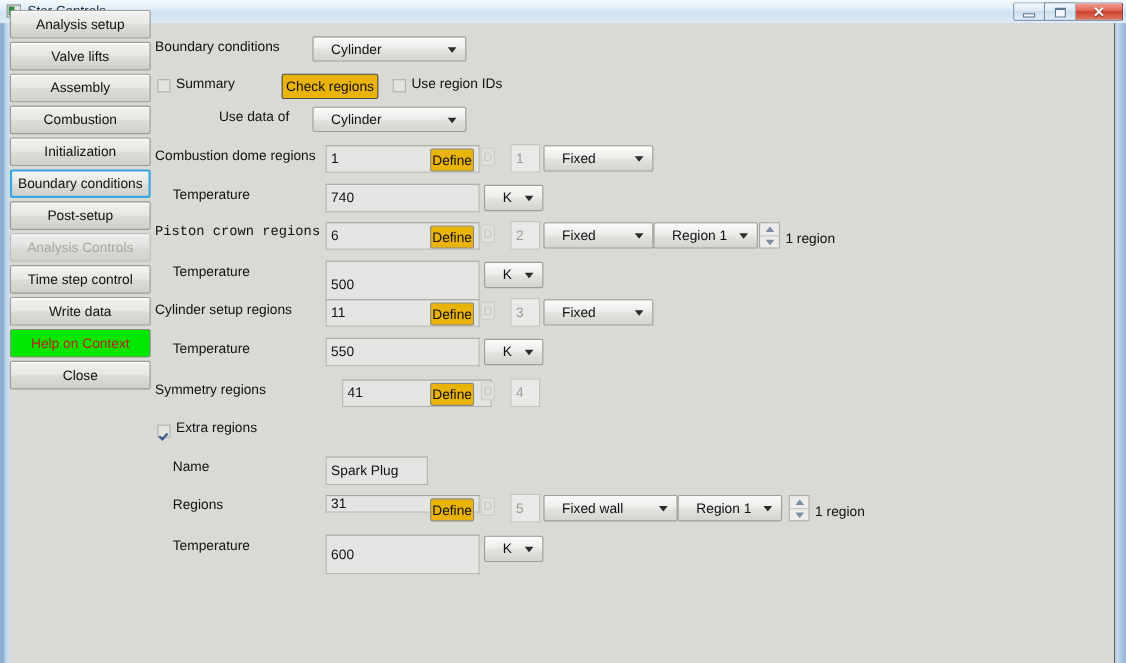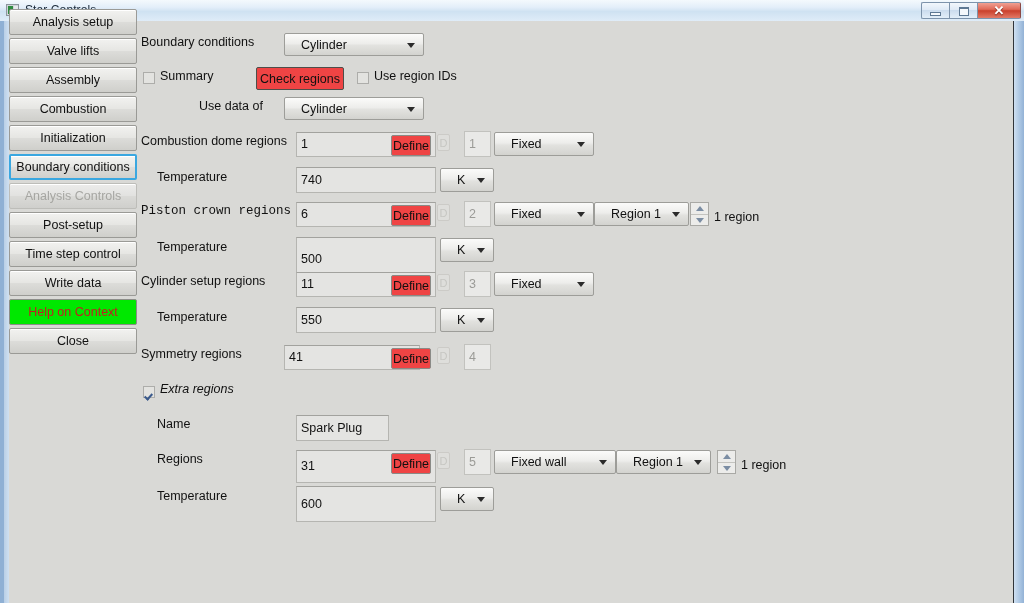--- a/index.html
+++ b/index.html
@@ -90,21 +90,21 @@
     font-size:12.5px;color:#9b9b97;padding:0 4px;display:flex;align-items:center;}
 
   .combo{position:absolute;box-sizing:border-box;
     background:linear-gradient(180deg,#fbfbfa 0%,#ededeb 45%,#e2e2df 55%,#d3d3cf 100%);
     border:1px solid #9d9d99;border-radius:2px;
     font-size:12.5px;color:#111;padding-left:16px;display:flex;align-items:center;}
   .combo .arw{position:absolute;right:8px;top:50%;margin-top:-2px;
     width:0;height:0;border-left:4.5px solid transparent;border-right:4.5px solid transparent;
     border-top:5px solid #2b2b2b;}
 
-  .ybtn{position:absolute;box-sizing:border-box;background:#ef4444;
+  .ybtn{position:absolute;box-sizing:border-box;background:#eab308;
     border:1px solid #8a8a86;border-radius:2px;
     font-size:12.5px;color:#111;display:flex;align-items:center;justify-content:center;}
   .ybtn.dark{border:1px solid #4e4e4a;}
 
   .ghostbtn{position:absolute;box-sizing:border-box;
     background:#dededb;border:1px solid #cccbc7;border-radius:2px;
     font-size:11px;color:#c6c6c2;display:flex;align-items:center;justify-content:center;}
 
   .chk{position:absolute;width:12px;height:12px;box-sizing:border-box;
     background:#e3e3e0;border:1px solid #adadaa;}
@@ -163,22 +163,22 @@
     <div class="panel"></div>
     <div class="edge-right"></div>
 
     <div class="sidebar">
       <div class="sbtn">Analysis setup</div>
       <div class="sbtn">Valve lifts</div>
       <div class="sbtn">Assembly</div>
       <div class="sbtn">Combustion</div>
       <div class="sbtn">Initialization</div>
       <div class="sbtn focused">Boundary conditions</div>
+      <div class="sbtn">Post-setup</div>
       <div class="sbtn disabled">Analysis Controls</div>
-      <div class="sbtn">Post-setup</div>
       <div class="sbtn">Time step control</div>
       <div class="sbtn">Write data</div>
       <div class="sbtn help">Help on Context</div>
       <div class="sbtn">Close</div>
     </div>
 
     <div class="form">
 
       <div class="lbl" style="left:2px;top:35px;">Boundary conditions</div>
       <div class="combo" style="left:145px;top:33px;width:140px;height:23px;">
@@ -256,33 +256,33 @@
       </div>
 
       <div class="lbl" style="left:18px;top:310px;">Temperature</div>
       <div class="txtfield" style="left:157px;top:307px;width:140px;height:26px;">550</div>
       <div class="combo" style="left:301px;top:308px;width:54px;height:24px;">
         <span>K</span>
         <span class="arw"></span>
       </div>
 
       <div class="lbl" style="left:2px;top:347px;">Symmetry regions</div>
-      <div class="txtfield" style="left:145px;top:345px;width:136px;height:25px;text-align:right;">41</div>
+      <div class="txtfield" style="left:172px;top:345px;width:136px;height:25px;text-align:right;">41</div>
       <div class="ybtn" style="left:252px;top:348px;width:40px;height:21px;">Define</div>
       <div class="ghostbtn" style="left:298px;top:347px;width:13px;height:17px;">D</div>
       <div class="numfield" style="left:325px;top:344px;width:27px;height:26px;">4</div>
 
       <div class="chk checked" style="left:4px;top:386px;"></div>
-      <div class="lbl" style="left:21px;top:382px;font-style:italic;">Extra regions</div>
+      <div class="lbl" style="left:21px;top:382px;">Extra regions</div>
 
       <div class="lbl" style="left:18px;top:417px;">Name</div>
       <div class="txtfield" style="left:157px;top:415px;width:93px;height:26px;">Spark Plug</div>
 
       <div class="lbl" style="left:18px;top:452px;">Regions</div>
-      <div class="txtfield" style="left:157px;top:450px;width:140px;height:33px;">31</div>
+      <div class="txtfield" style="left:157px;top:450px;width:140px;height:16px;">31</div>
       <div class="ybtn" style="left:252px;top:453px;width:40px;height:21px;">Define</div>
       <div class="ghostbtn" style="left:298px;top:452px;width:13px;height:17px;">D</div>
       <div class="numfield" style="left:325px;top:449px;width:27px;height:26px;">5</div>
       <div class="combo" style="left:355px;top:450px;width:122px;height:24px;">
         <span>Fixed wall</span>
         <span class="arw"></span>
       </div>
       <div class="combo" style="left:477px;top:450px;width:95px;height:24px;">
         <span>Region 1</span>
         <span class="arw"></span>

